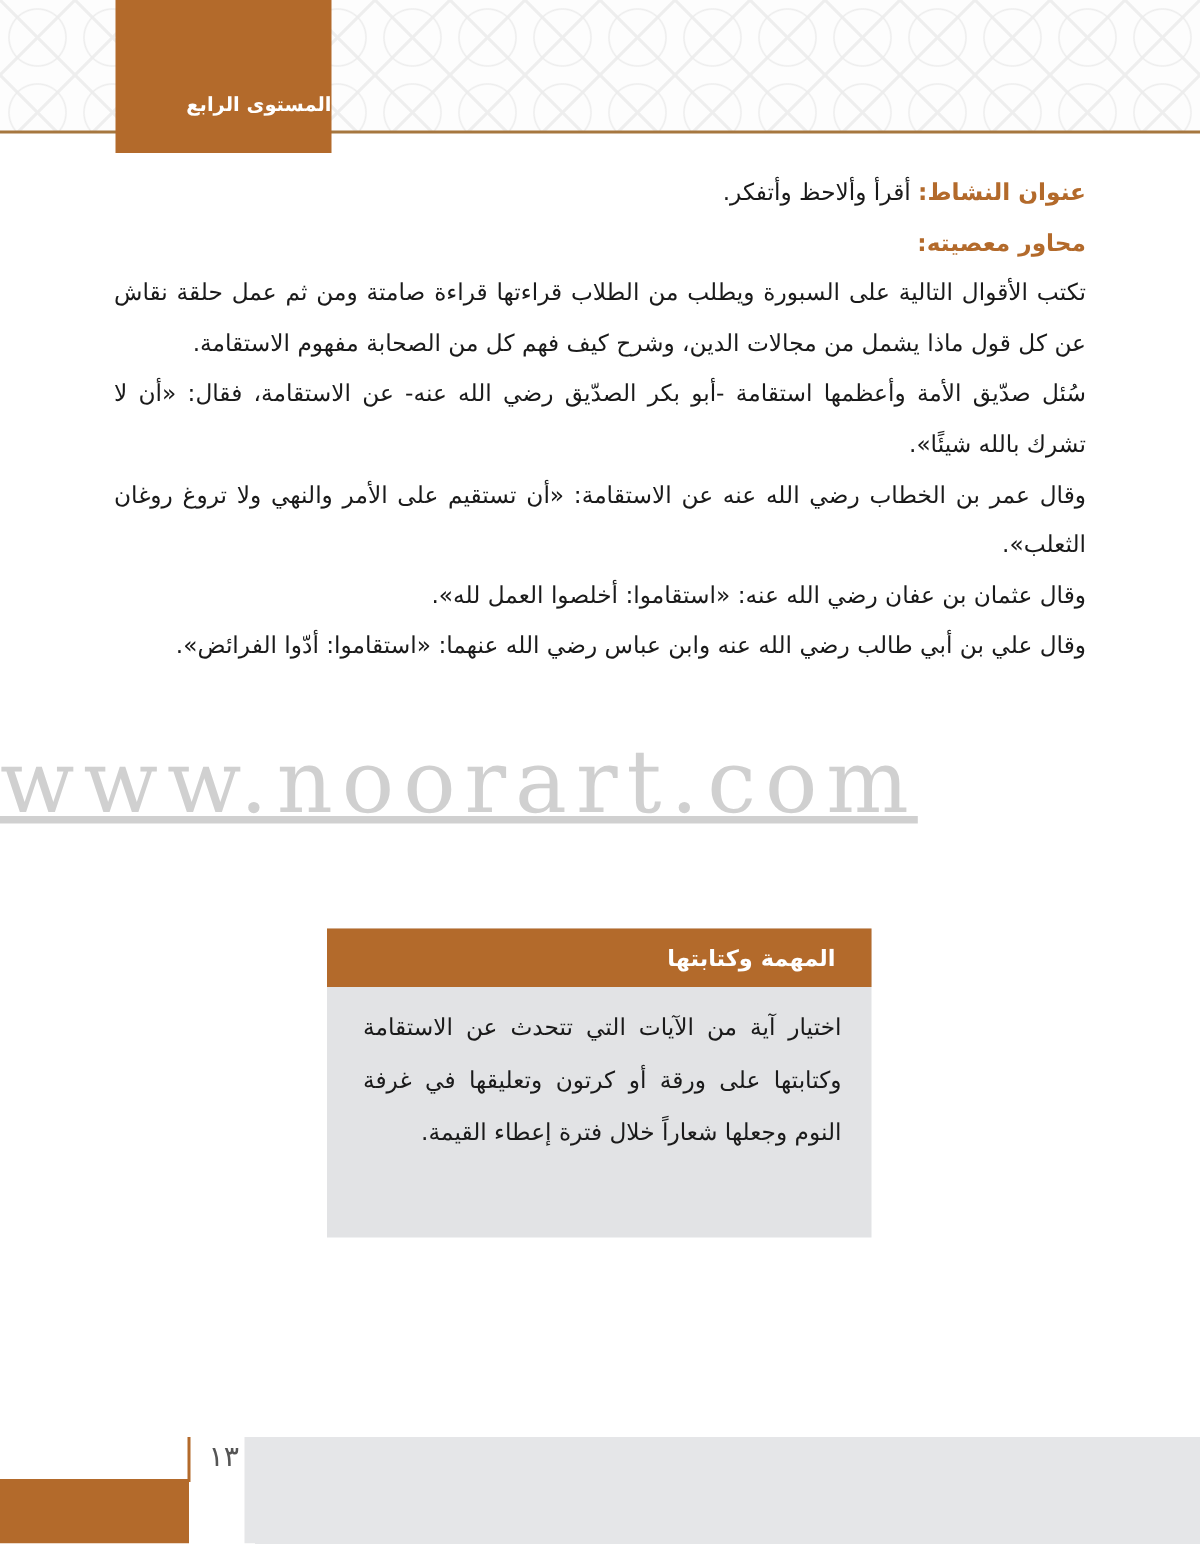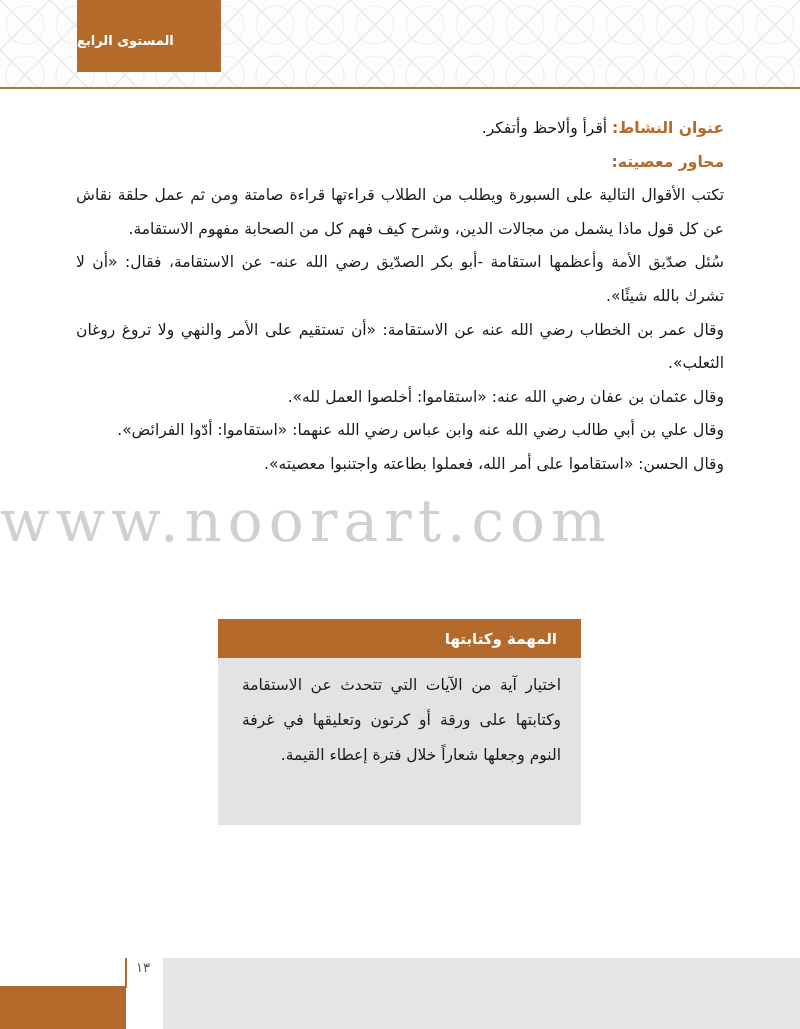--- a/index.html
+++ b/index.html
@@ -15,39 +15,40 @@
     background-image:
       radial-gradient(circle at 25px 25px, transparent 18px, #ececec 19px, transparent 20px),
       linear-gradient(45deg, transparent 48%, #eeeeee 49%, #eeeeee 51%, transparent 52%),
       linear-gradient(-45deg, transparent 48%, #eeeeee 49%, #eeeeee 51%, transparent 52%);
     background-size:50px 50px, 50px 50px, 50px 50px;
   }
   .header-line {
     position:absolute; left:0; top:87px; width:800px; height:2px; background:#a6773f;
   }
   .level-tab {
-    position:absolute; left:77px; top:0; width:144px; height:72px;
+    position:absolute; left:77px; top:0; width:144px; height:102px;
     background:#b36a2b;
-    display:flex; align-items:flex-end; justify-content:flex-start;
+    display:flex; align-items:flex-end; justify-content:flex-end;
   }
   .level-tab span {
     color:#ffffff; font-weight:bold; font-size:13px; margin-bottom:24px;
   }
   .content {
     position:absolute; left:76px; right:76px; top:112px;
     direction:rtl; text-align:justify;
     font-size:15.5px; line-height:33.6px;
   }
   .content p { margin:0; }
   .label { color:#b36a2b; font-weight:bold;margin-top:35px; }
   .watermark {
     position:absolute; left:0; top:492px; width:800px;
     font-family:"DejaVu Serif", serif; font-size:58px; letter-spacing:6px;
     color:rgba(150,150,150,0.45); white-space:nowrap; line-height:58px;
     pointer-events:none;
+    text-decoration:underline;
   }
   .hw-box {
     position:absolute; left:218px; top:619px; width:363px; height:206px;
     background:#e2e3e5;
   }
   .hw-title {
     height:39px; background:#b36a2b; direction:rtl;
     color:#ffffff; font-weight:bold; font-size:15px;
     display:flex; align-items:center; padding-right:24px;
   }
@@ -58,22 +59,22 @@
   .footer-gray {
     position:absolute; left:163px; top:958px; width:637px; height:71px; background:#e5e6e8;
   }
   .footer-orange {
     position:absolute; left:0; top:986px; width:126px; height:43px; background:#b36a2b;
   }
   .footer-orange-line {
     position:absolute; left:125px; top:958px; width:2px; height:30px; background:#b36a2b;
   }
   .page-num {
-    position:absolute; left:120px; top:960px; width:30px; text-align:right;
-    font-size:13px; color:#555555;
+    position:absolute; left:139px; top:960px; width:30px; text-align:left;
+    font-size:19px; color:#555555;
   }
 </style>
 </head>
 <body>
 
 <div class="header-band"></div>
 <div class="header-line"></div>
 <div class="level-tab">
   <span>المستوى الرابع</span>
 </div>
@@ -82,21 +83,20 @@
   <p>
     <span class="label">عنوان النشاط:</span>
     <span>أقرأ وألاحظ وأتفكر.</span>
   </p>
   <p class="label">محاور معصيته:</p>
   <p>تكتب الأقوال التالية على السبورة ويطلب من الطلاب قراءتها قراءة صامتة ومن ثم عمل حلقة نقاش عن كل قول ماذا يشمل من مجالات الدين، وشرح كيف فهم كل من الصحابة مفهوم الاستقامة.</p>
   <p>سُئل صدّيق الأمة وأعظمها استقامة -أبو بكر الصدّيق رضي الله عنه- عن الاستقامة، فقال: «أن لا تشرك بالله شيئًا».</p>
   <p>وقال عمر بن الخطاب رضي الله عنه عن الاستقامة: «أن تستقيم على الأمر والنهي ولا تروغ روغان الثعلب».</p>
   <p>وقال عثمان بن عفان رضي الله عنه: «استقاموا: أخلصوا العمل لله».</p>
   <p>وقال علي بن أبي طالب رضي الله عنه وابن عباس رضي الله عنهما: «استقاموا: أدّوا الفرائض».</p>
-  <p>وقال الحسن: «استقاموا على أمر الله، فعملوا بطاعته واجتنبوا معصيته».</p>
 </div>
 
 <div class="watermark">www.noorart.com</div>
 
 <div class="hw-box">
   <div class="hw-title">المهمة وكتابتها</div>
   <div class="hw-body">اختيار آية من الآيات التي تتحدث عن الاستقامة وكتابتها على ورقة أو كرتون وتعليقها في غرفة النوم وجعلها شعاراً خلال فترة إعطاء القيمة.</div>
 </div>
 
 <div class="footer-gray"></div>

